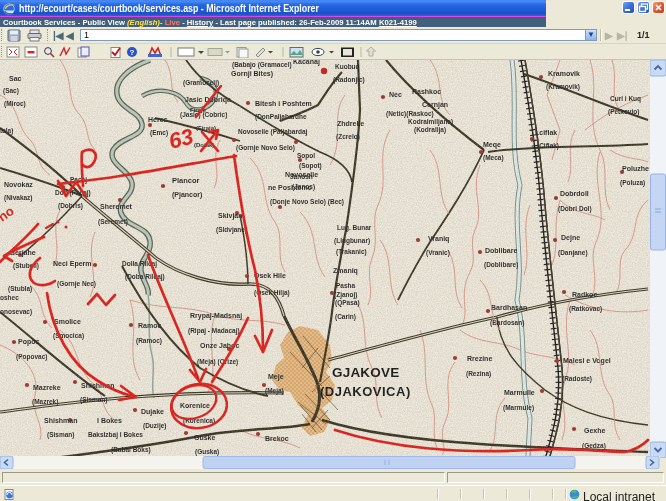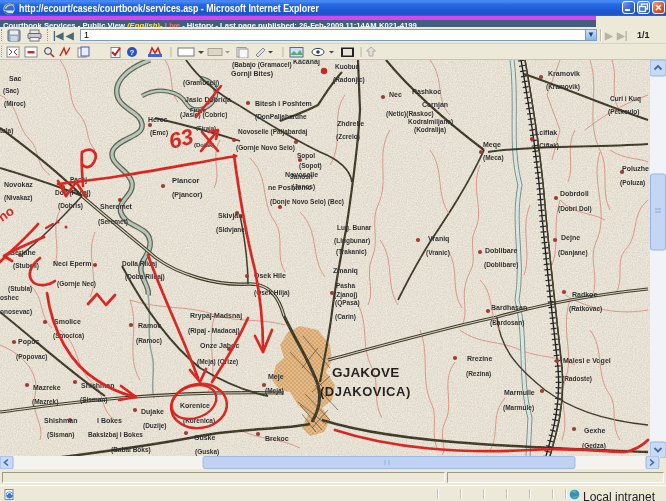--- a/index.html
+++ b/index.html
@@ -1,26 +1,26 @@
 <!DOCTYPE html>
 <html><head>
 <meta charset="utf-8">
 <style>
 html,body{margin:0;padding:0;}
 body{width:666px;height:501px;position:relative;overflow:hidden;font-family:"Liberation Sans",sans-serif;background:#ece9d8;}
 .abs{position:absolute;}
 
-#title{left:0;top:0;width:666px;height:16px;background:linear-gradient(to bottom,#3a7cf0 0%,#4a8ef6 6%,#2767e2 30%,#1e5cd8 60%,#1a52c8 85%,#2f66c8 100%);}
+#title{left:0;top:0;width:546px;height:16px;background:linear-gradient(to bottom,#3a7cf0 0%,#4a8ef6 6%,#2767e2 30%,#1e5cd8 60%,#1a52c8 85%,#2f66c8 100%);}
 #title .txt{position:absolute;left:19px;top:2px;color:#fff;font-size:10.5px;font-weight:bold;white-space:nowrap;transform:scale(0.84,1);transform-origin:0 50%;}
 .wbtn{position:absolute;top:1px;width:13px;height:13px;border-radius:3px;border:1px solid #fff;box-sizing:border-box;font-size:9px;color:#fff;text-align:center;line-height:11px;}
 #bmin{left:622px;background:linear-gradient(135deg,#7ba1ef 0%,#3a6cdc 50%,#2152b8 100%);}
 #bmax{left:637px;background:linear-gradient(135deg,#7ba1ef 0%,#3a6cdc 50%,#2152b8 100%);}
 #bcls{left:652px;background:linear-gradient(135deg,#f2a183 0%,#e2603a 45%,#c33c14 100%);}
 
-#navy{left:0;top:16px;width:596px;height:11px;background:#42607b;border-top:4px solid #d946ef;box-sizing:border-box;}
+#navy{left:0;top:16px;width:546px;height:11px;background:#42607b;border-top:1px solid #d946ef;box-sizing:border-box;}
 #navy .t{position:absolute;left:3px;top:1px;font-size:8px;font-weight:bold;color:#fff;white-space:nowrap;transform:scale(0.96,1);transform-origin:0 0;}
 #navy .en{color:#ffe34d;font-style:italic;}
 #navy .lv{color:#ff7a66;}
 #navy u{text-decoration:underline;}
 
 #tb1{left:0;top:27px;width:666px;height:17px;background:#ece9d8;border-bottom:1px solid #d8d4be;box-sizing:border-box;}
 #tb2{left:0;top:44px;width:666px;height:16px;background:#ece9d8;border-bottom:1px solid #c8c4ae;box-sizing:border-box;}
 .grip{position:absolute;width:3px;border-left:1px dotted #9a9684;border-right:1px dotted #fff;}
 .sep{position:absolute;width:1px;background:#c0bcaa;border-right:1px solid #fff;}
 #pagebox{position:absolute;left:80px;top:2px;width:517px;height:12px;background:#fff;border:1px solid #7f9db9;box-sizing:border-box;font-size:9px;padding-left:3px;line-height:10px;}

